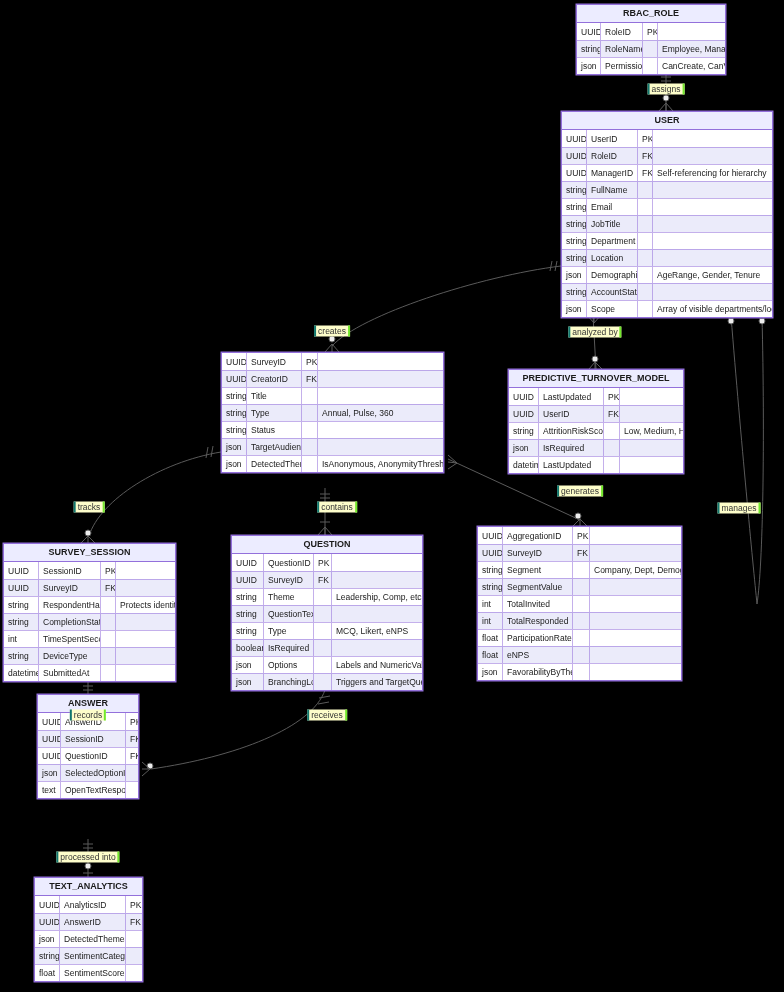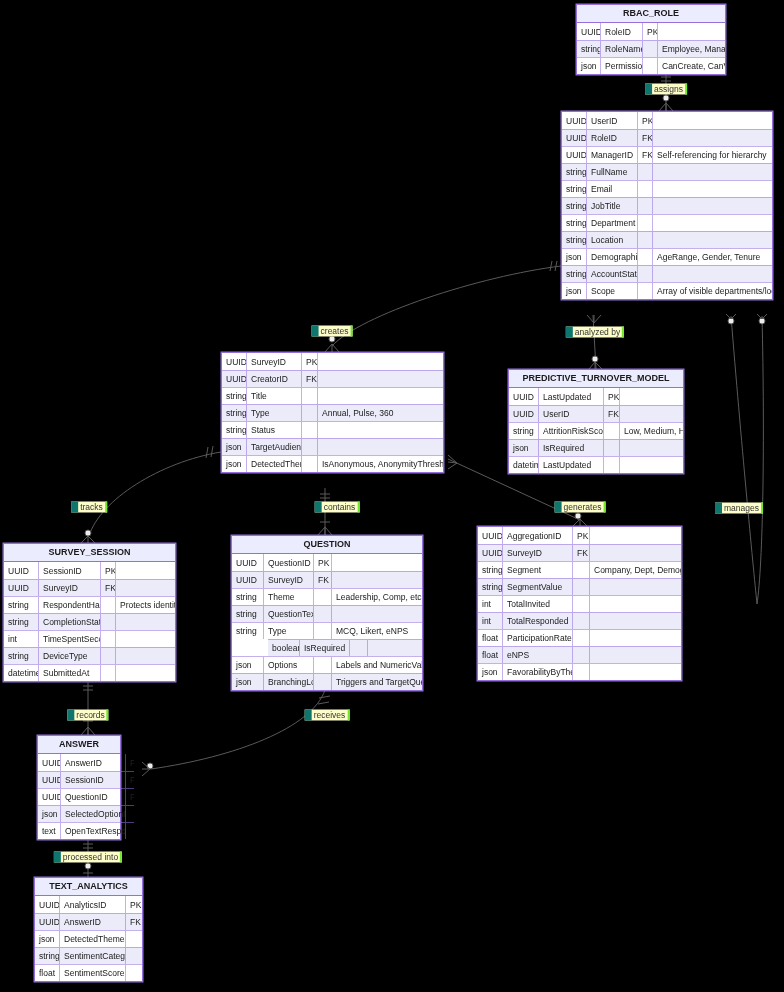--- a/index.html
+++ b/index.html
@@ -11,21 +11,21 @@
   .ehead{height:17px;line-height:17px;text-align:center;background:#ECECFF;
          border-bottom:1px solid #9370DB;font-size:9px;font-weight:bold;color:#1a1a1a;
          white-space:nowrap;overflow:hidden;}
   .erow{display:grid;height:17px;background:#fff;}
   .erow.alt{background:#ebebfa;}
   .erow + .erow .ecell{border-top:1px solid rgba(147,112,219,.55);}
   .ecell{box-sizing:border-box;display:flex;align-items:center;padding:0 4px;
          font-size:8.5px;color:#202020;white-space:nowrap;overflow:hidden;}
   .ecell:not(:last-child){border-right:1px solid rgba(147,112,219,.55);}
   .elabel{position:absolute;transform:translate(-50%,-50%);background:#fdfdca;
-          border-left:7px solid #0f766e;border-right:2px solid #72e82c;
+          border-left:2px solid #0f766e;border-right:2px solid #72e82c;
           color:#333;font-size:8.5px;line-height:11px;padding:0 2px;white-space:nowrap;}
 </style>
 </head>
 <body>
 
 <div id="stage">
   <svg id="edges" width="784" height="992" viewBox="0 0 784 992" fill="none" stroke="#5a5a5a" stroke-width="1">
 
     <g>
       <path d="M666 72 V111"></path>
@@ -114,20 +114,21 @@
         <div class="ecell">Employee, Manager, HRBP, etc.</div>
       </div>
       <div class="erow" style="grid-template-columns: 24px 42px 15px 1fr;">
         <div class="ecell">json</div>
         <div class="ecell">Permissions</div>
         <div class="ecell"></div>
         <div class="ecell">CanCreate, CanView, etc.</div>
       </div>
     </div>
     <div class="entity" style="left: 561px; top: 111px; width: 212px;">
+      <div class="ehead">USER</div>
       <div class="erow" style="grid-template-columns: 25px 51px 15px 1fr;">
         <div class="ecell">UUID</div>
         <div class="ecell">UserID</div>
         <div class="ecell">PK</div>
         <div class="ecell"></div>
       </div>
       <div class="erow alt" style="grid-template-columns: 25px 51px 15px 1fr;">
         <div class="ecell">UUID</div>
         <div class="ecell">RoleID</div>
         <div class="ecell">FK</div>
@@ -335,21 +336,21 @@
         <div class="ecell">QuestionText</div>
         <div class="ecell"></div>
         <div class="ecell"></div>
       </div>
       <div class="erow" style="grid-template-columns: 32px 50px 18px 1fr;">
         <div class="ecell">string</div>
         <div class="ecell">Type</div>
         <div class="ecell"></div>
         <div class="ecell">MCQ, Likert, eNPS</div>
       </div>
-      <div class="erow alt" style="grid-template-columns: 32px 50px 18px 1fr; margin-left: 36px;">
+      <div class="erow alt" style="grid-template-columns: 32px 50px 18px 1fr;">
         <div class="ecell">boolean</div>
         <div class="ecell">IsRequired</div>
         <div class="ecell"></div>
         <div class="ecell"></div>
       </div>
       <div class="erow" style="grid-template-columns: 32px 50px 18px 1fr;">
         <div class="ecell">json</div>
         <div class="ecell">Options</div>
         <div class="ecell"></div>
         <div class="ecell">Labels and NumericValues</div>
@@ -410,21 +411,21 @@
         <div class="ecell"></div>
         <div class="ecell"></div>
       </div>
       <div class="erow" style="grid-template-columns: 25px 70px 17px 1fr;">
         <div class="ecell">json</div>
         <div class="ecell">FavorabilityByTheme</div>
         <div class="ecell"></div>
         <div class="ecell"></div>
       </div>
     </div>
-    <div class="entity" style="left: 37px; top: 735px; width: 84px;">
+    <div class="entity" style="left: 37px; top: 694px; width: 102px;">
       <div class="ehead">ANSWER</div>
       <div class="erow" style="grid-template-columns: 23px 65px 1fr;">
         <div class="ecell">UUID</div>
         <div class="ecell">AnswerID</div>
         <div class="ecell">PK</div>
       </div>
       <div class="erow alt" style="grid-template-columns: 23px 65px 1fr;">
         <div class="ecell">UUID</div>
         <div class="ecell">SessionID</div>
         <div class="ecell">FK</div>
@@ -471,18 +472,18 @@
         <div class="ecell">float</div>
         <div class="ecell">SentimentScore</div>
         <div class="ecell"></div>
       </div>
     </div>
     <span class="elabel" style="left: 666px; top: 89px;">assigns</span>
     <span class="elabel" style="left: 332px; top: 331px;">creates</span>
     <span class="elabel" style="left: 595px; top: 332px;">analyzed by</span>
     <span class="elabel" style="left: 89px; top: 507px;">tracks</span>
     <span class="elabel" style="left: 325px; top: 507px; margin-left: 12px;">contains</span>
-    <span class="elabel" style="left: 580px; top: 507px;">generates</span>
+    <span class="elabel" style="left: 580px; top: 491px;">generates</span>
     <span class="elabel" style="left: 739px; top: 508px;">manages</span>
     <span class="elabel" style="left: 88px; top: 715px;">records</span>
     <span class="elabel" style="left: 327px; top: 715px;">receives</span>
     <span class="elabel" style="left: 88px; top: 857px;">processed into</span>
   </div>
 
 </body></html>

